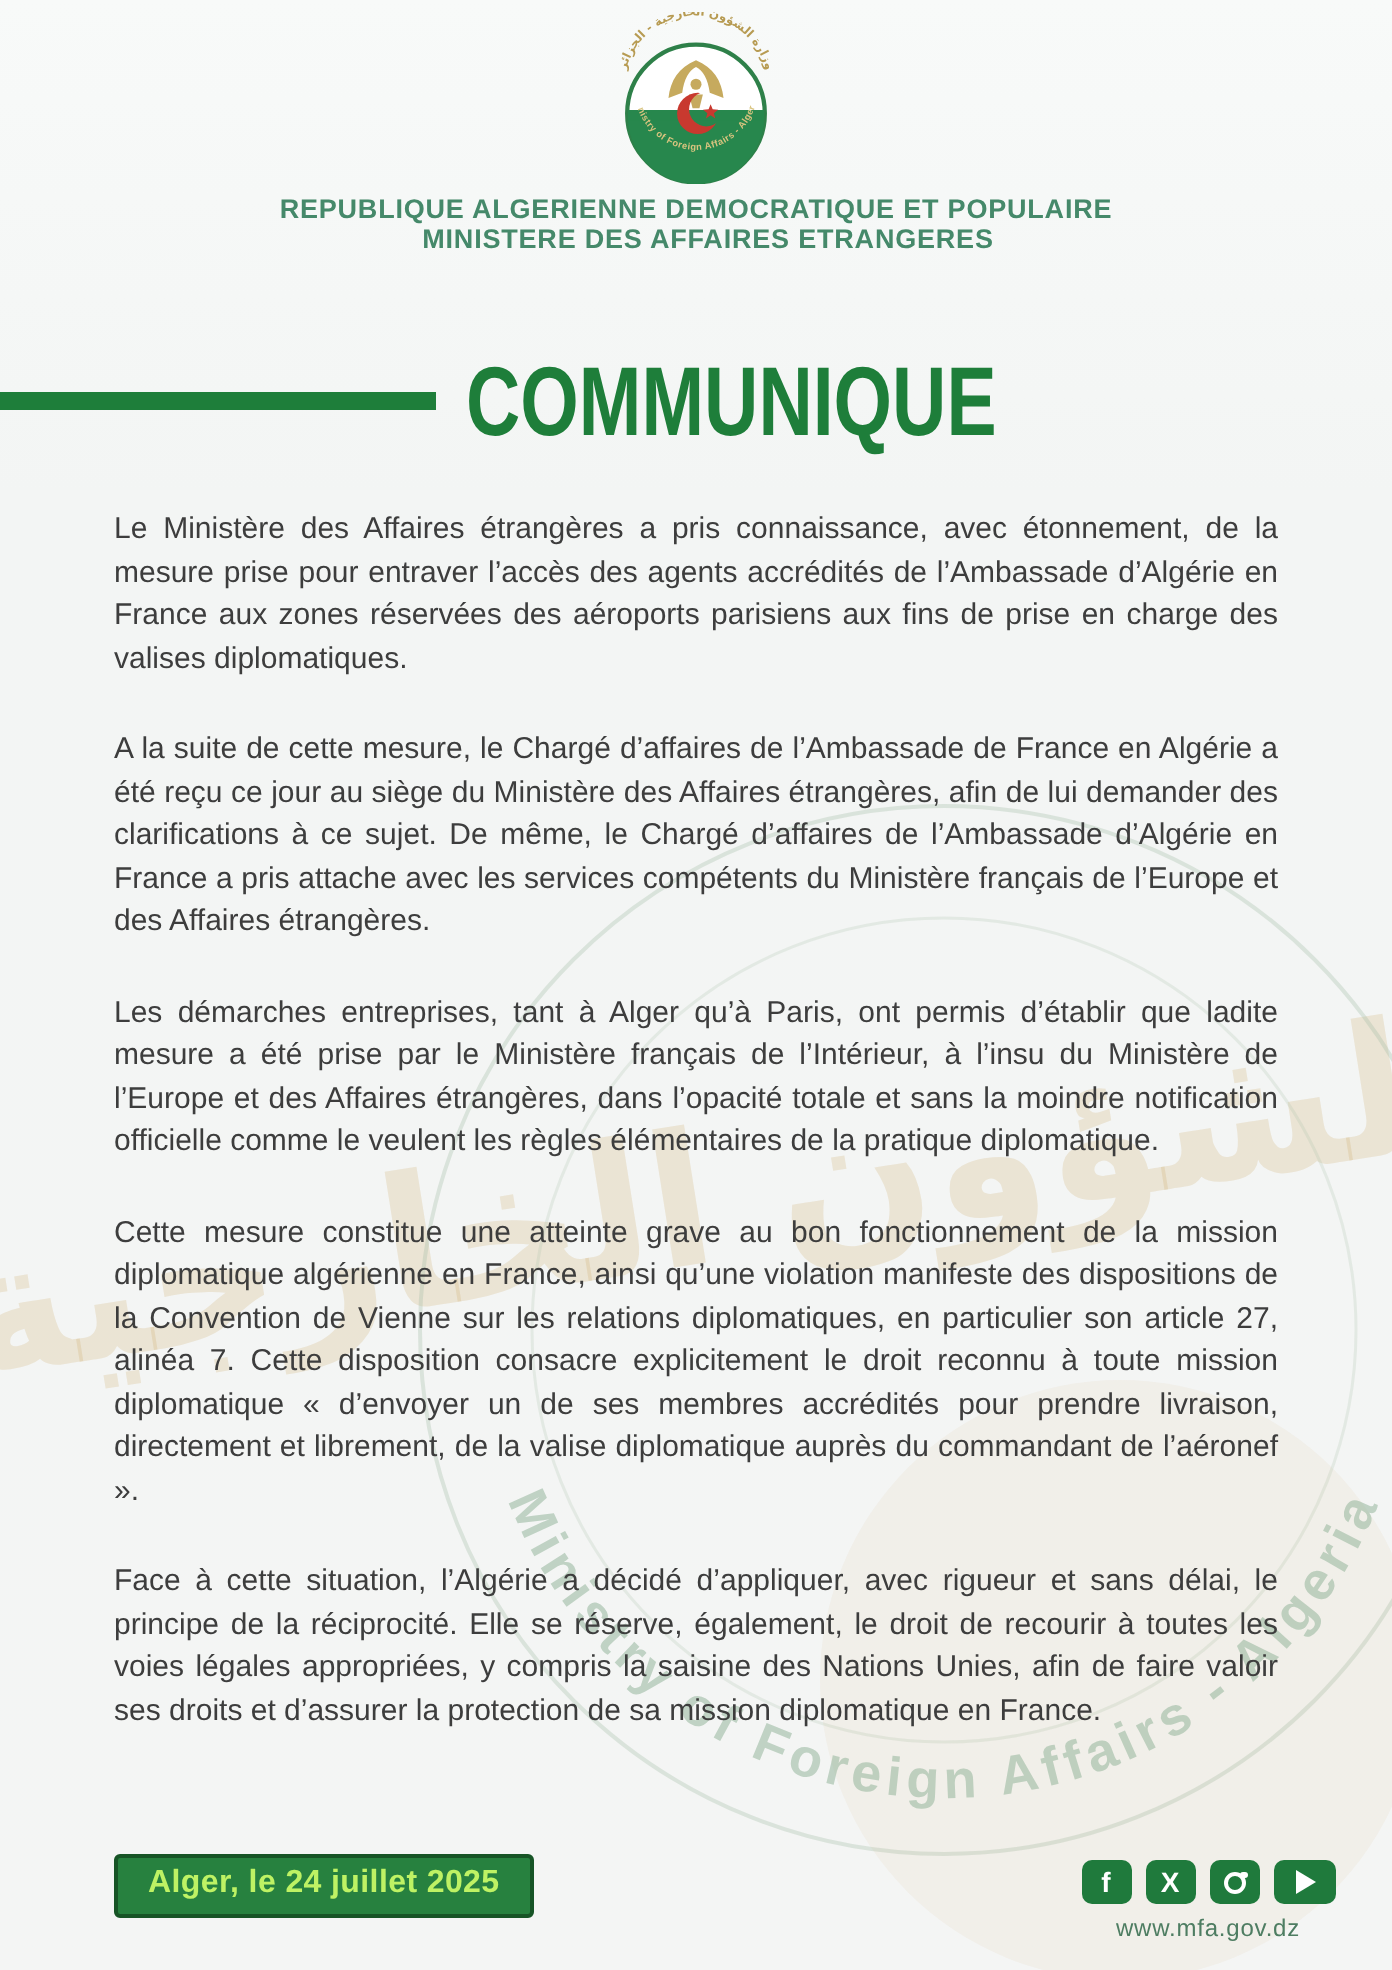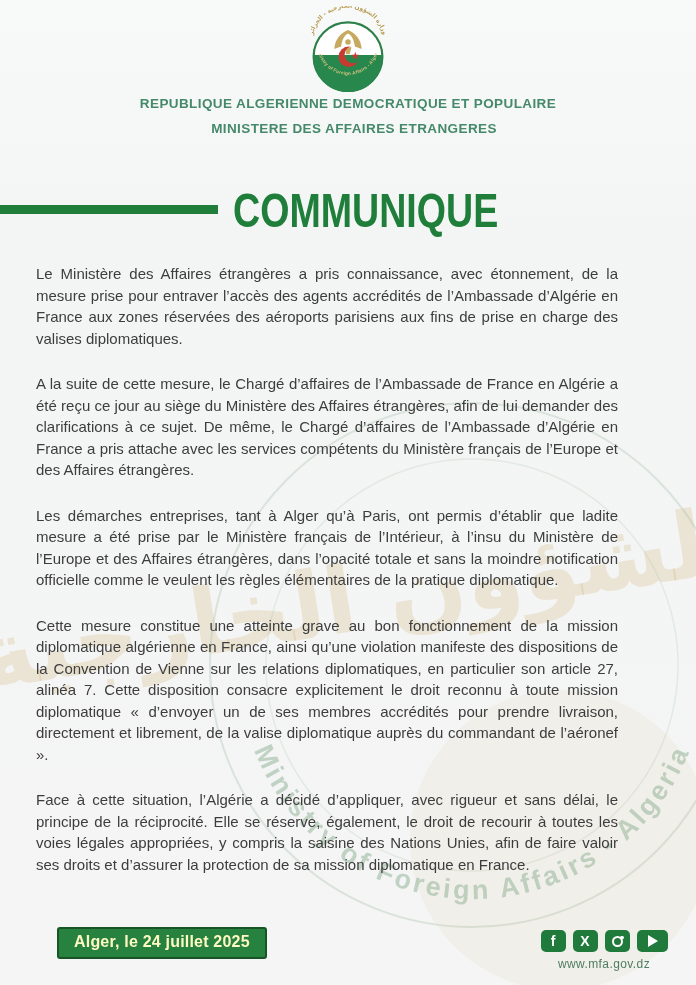--- a/index.html
+++ b/index.html
@@ -33,21 +33,21 @@
     white-space:nowrap;
   }
   .wm-seal{left:0;top:0;width:696px;height:985px;}
   
   .header{position:relative;text-align:center;padding-top:6px;}
   .logo{display:inline-block;width:86px;height:86px;}
   .gov-line{
     color:var(--header-green);
     font-size:13.5px;font-weight:600;letter-spacing:0.4px;
   }
-  .gov-line.second{margin-top:10px;padding-left:12px;}
+  .gov-line.second{padding-left:12px;}
   
   .title-row{
     display:flex;align-items:center;
     margin-top:49px;height:48px;text-align:center;
   }
   .title-bar{
     width:218px;height:9px;background:var(--green);
     flex:0 0 auto;
   }
   .title-text{
@@ -55,34 +55,34 @@
     font-size:47px;font-weight:800;
     color:var(--green);
     letter-spacing:0px;
     transform:scaleX(0.80) scaleY(1.04);
     transform-origin:left center;
     white-space:nowrap;
   }
   
   .body{
     position:relative;
-    margin:30px 57px 0 36px;
+    margin:30px 57px 0 57px;
     width:582px;
     color:var(--body-text);
     font-size:15px;line-height:21.5px;
     text-align:justify;
   }
   .body p{margin-bottom:24px;}
   
   .date-badge{
     position:absolute;left:57px;bottom:26px;
     background:var(--badge-green);
     border:2px solid var(--badge-border);
     border-radius:3px;
-    color:#fef9c3;
+    color:#bef264;
     font-size:16px;font-weight:700;
     padding:4px 15px 6px 15px;
     letter-spacing:0.2px;
   }
   .socials{
     position:absolute;right:20px;bottom:14px;
     width:144px;text-align:center;
   }
   .icon-row{display:flex;gap:7px;justify-content:center;align-items:center;}
   .tile{

